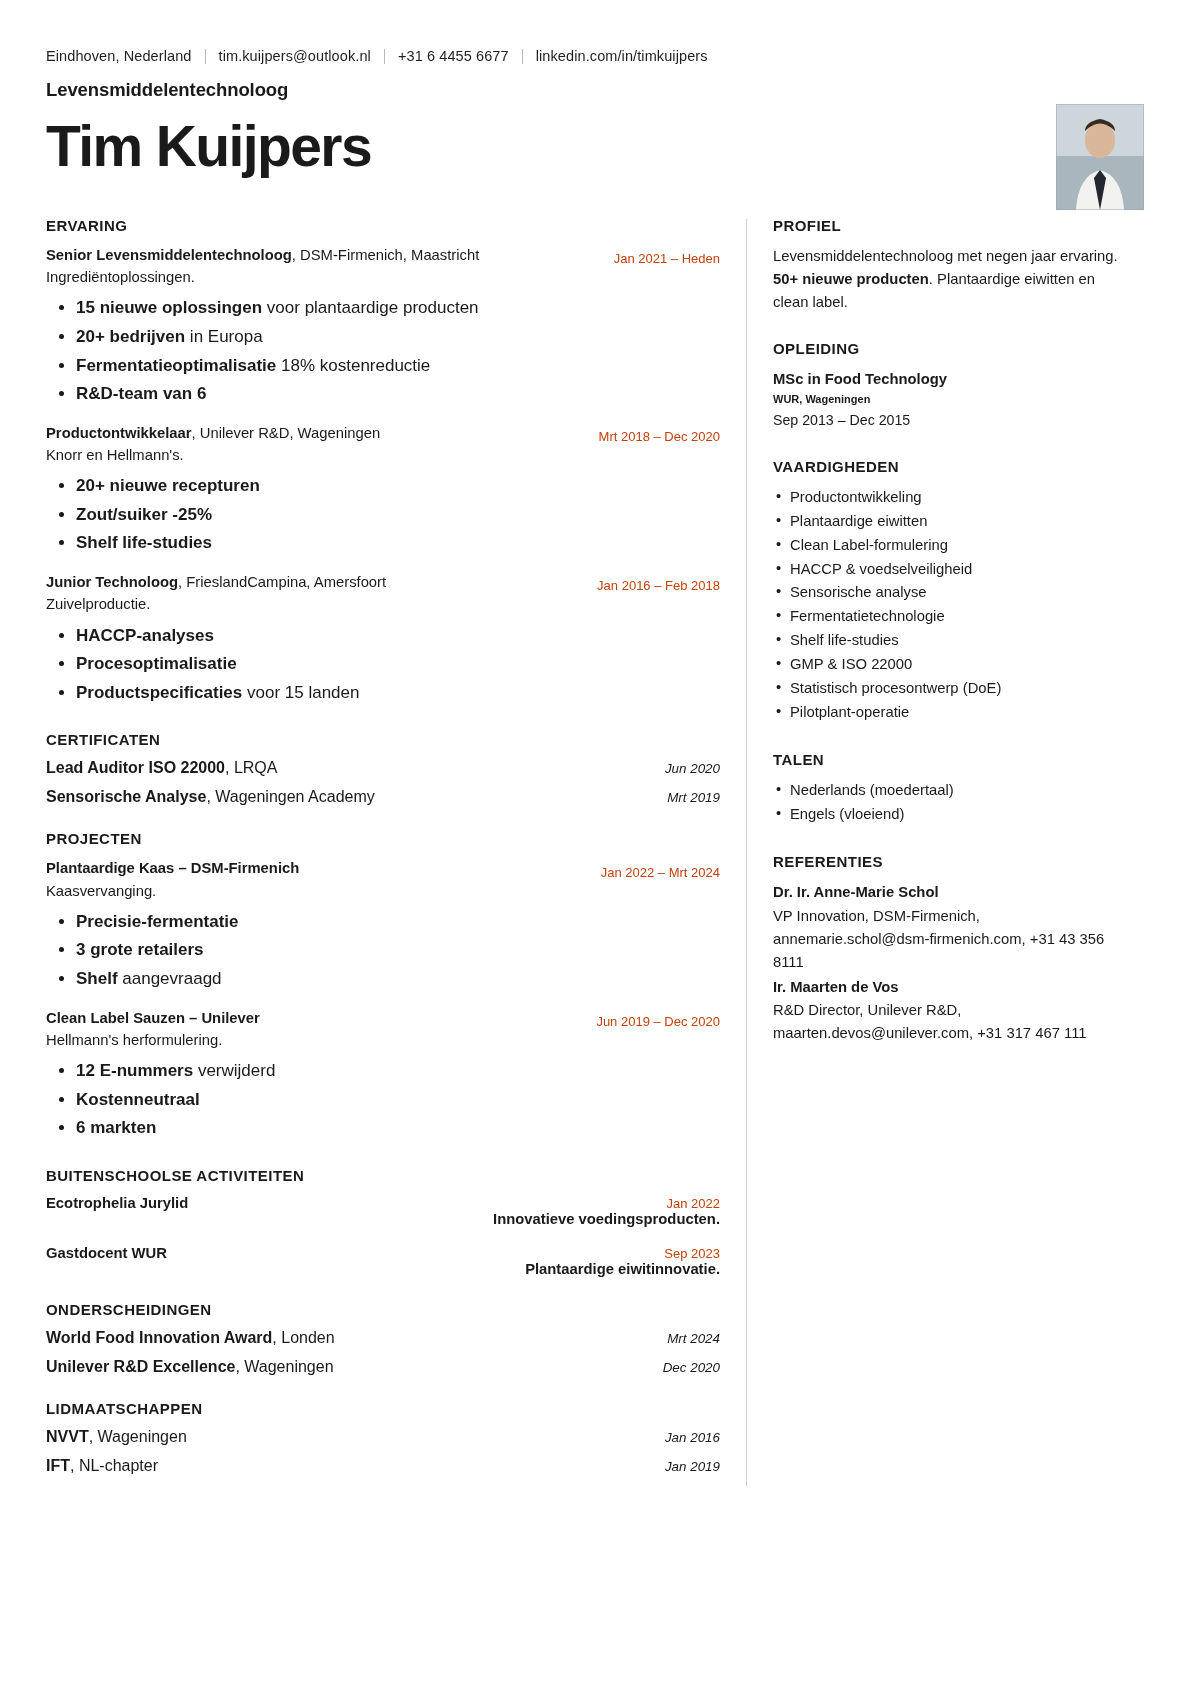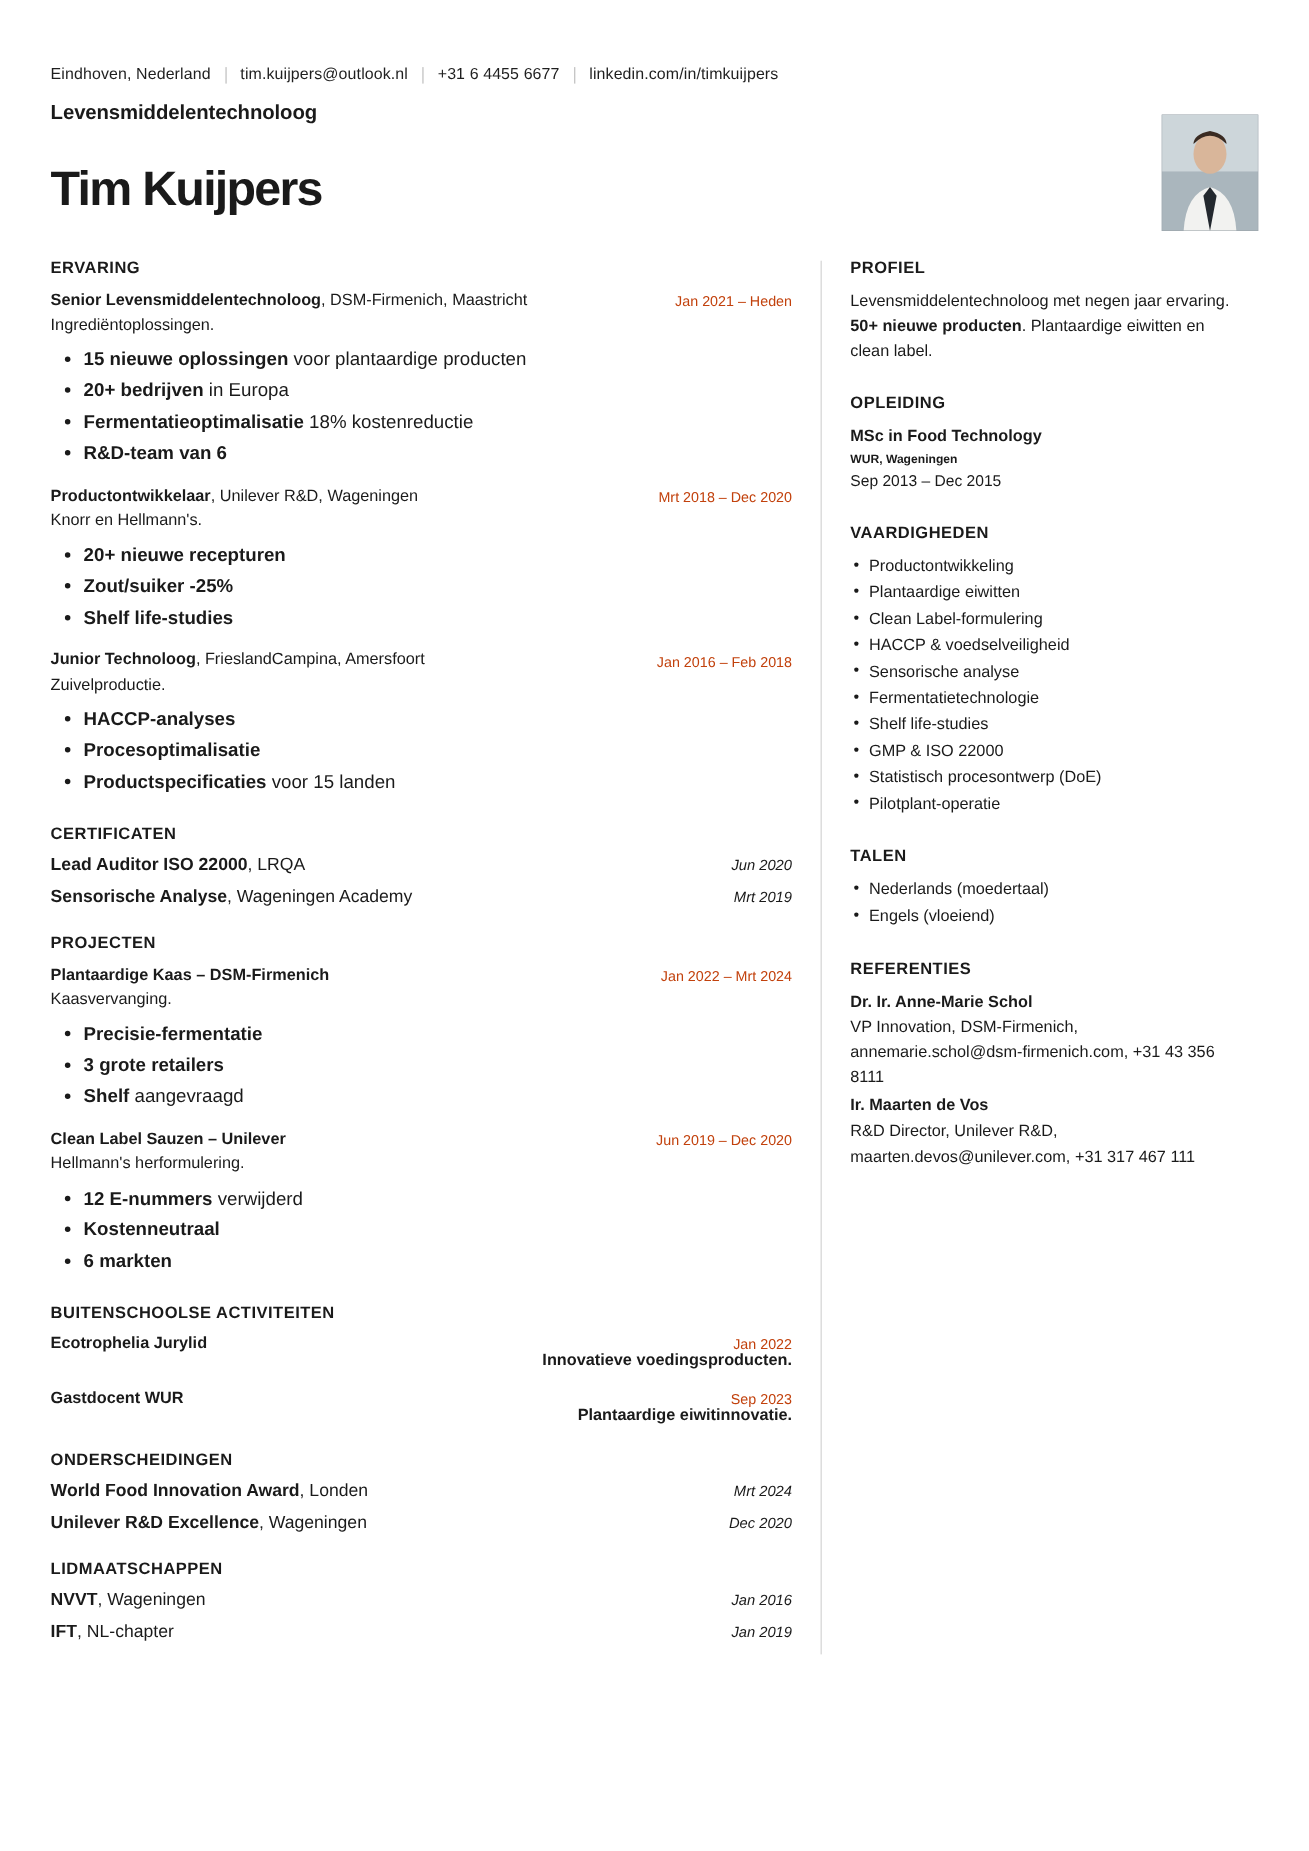--- a/index.html
+++ b/index.html
@@ -12,21 +12,21 @@
     color: #1a1a1a;
     width: 1190px;
     height: 1683px;
     position: relative;
     overflow: hidden;
   }
   .page {
     width: 1190px;
     height: 1683px;
     box-sizing: border-box;
-    padding: 56px 46px 30px 46px;
+    padding: 44px 46px 30px 46px;
     position: relative;
   }
 
   
   .contact-line {
     display: flex;
     align-items: center;
     font-size: 14.5px;
     color: #1f1f1f;
     letter-spacing: 0.1px;
@@ -39,24 +39,24 @@
     background: #b8b8b8;
     margin: 0 13px;
   }
   .role-title {
     font-size: 18.5px;
     font-weight: bold;
     margin-top: 15px;
     letter-spacing: -0.1px;
   }
   .name {
-    font-size: 44px;
+    font-size: 57px;
     font-weight: bold;
     letter-spacing: -1.6px;
-    margin-top: 36px;
+    margin-top: 16px;
     line-height: 1.05;
   }
   .photo {
     position: absolute;
     top: 104px;
     right: 46px;
     width: 88px;
     height: 106px;
     overflow: hidden;
     background: #c7cdd2;
@@ -93,21 +93,21 @@
   }
   .col-left .sec-head { margin-top: 24px; }
   .col-left .sec-head:first-child { margin-top: 0; }
   .col-right .sec-head { margin-top: 26px; }
   .col-right .sec-head:first-child { margin-top: 0; }
 
   
   .entry { margin-bottom: 14px; }
   .entry-row {
     display: flex;
-    align-items: center;
+    align-items: flex-end;
     justify-content: space-between;
   }
   .entry-title {
     font-size: 14.8px;
     line-height: 1.45;
     color: #1a1a1a;
   }
   .entry-title b { font-weight: bold; }
   .entry-date {
     font-size: 13px;

